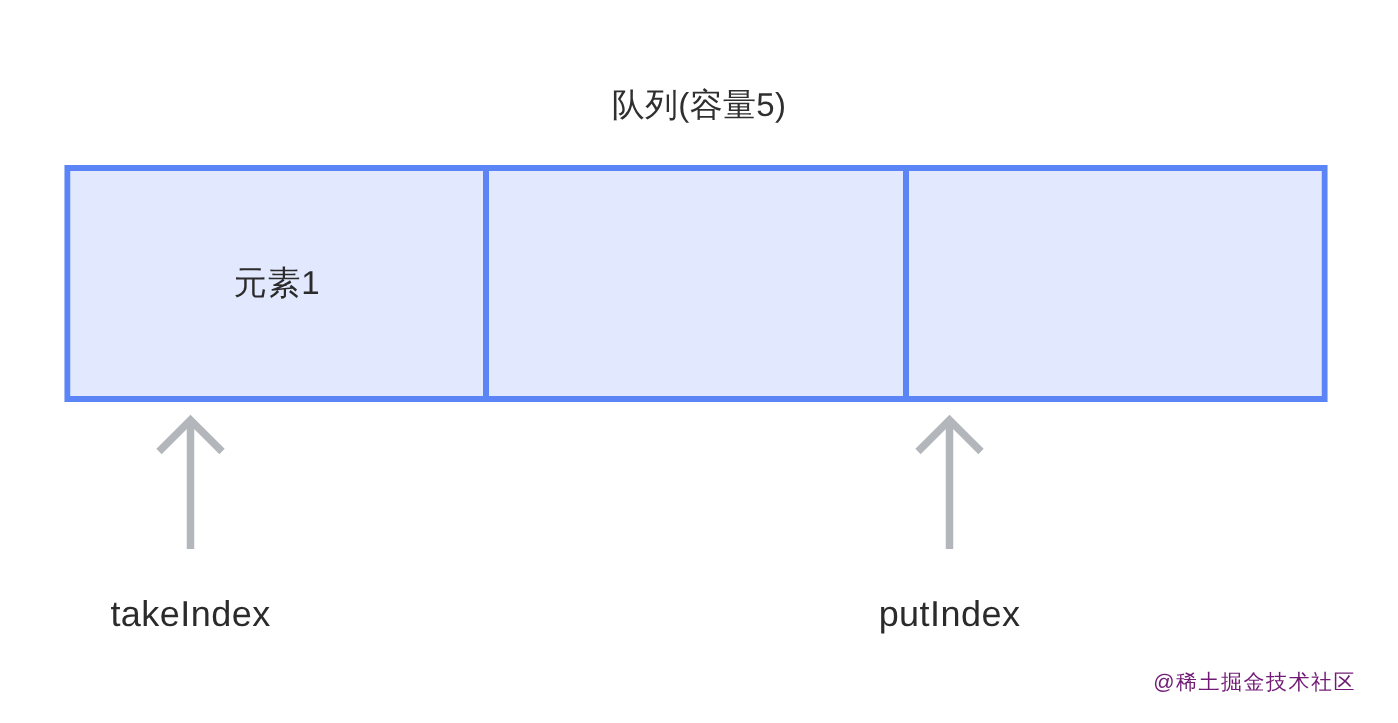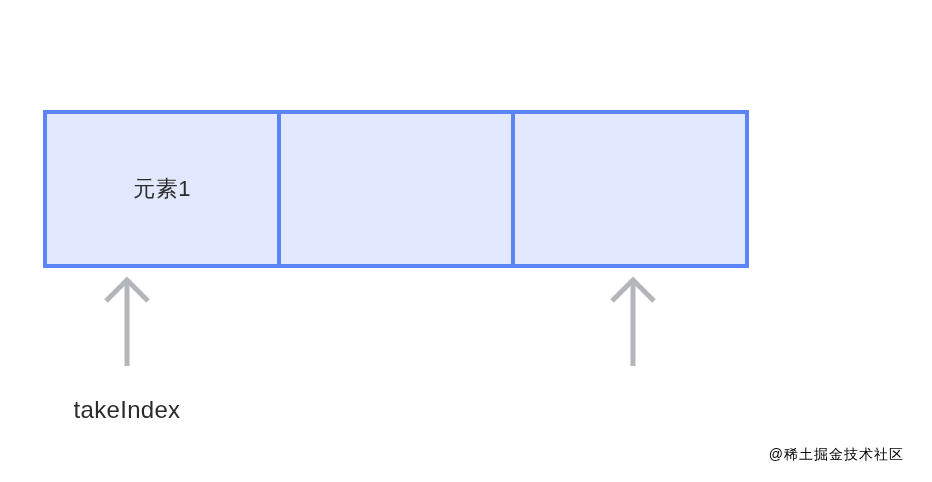--- a/index.html
+++ b/index.html
@@ -35,21 +35,21 @@
     color: #2f2f2f;
     letter-spacing: 0.2px;
     white-space: nowrap;
   }
 
   
   .queue-box {
     position: absolute;
     left: 43px;
     top: 110px;
-    width: 706px;
+    width: 842px;
     height: 158px;
     box-sizing: border-box;
     border: 4px solid #5b85f7;
     background: #e2e8fd;
     display: flex;
     flex-direction: row;
   }
 
   .queue-cell {
     position: relative;
@@ -106,31 +106,32 @@
   #pointer-take  { left: 17px; text-decoration: underline; }
   #pointer-put   { left: 523px; }
 
   
   .watermark {
     position: absolute;
     right: 28px;
     bottom: 18px;
     font-size: 14px;
     line-height: 20px;
-    color: #000000;
+    color: #701a75;
     letter-spacing: 1px;
     white-space: nowrap;
     user-select: none;
   }
 </style>
 </head>
 <body>
 
 <div class="canvas">
 
+  <div class="diagram-title">队列(容量5)</div>
 
   <div class="queue-box">
 
     <div class="queue-cell">
       <span class="cell-label">元素1</span>
     </div>
 
 
 
     <div class="queue-cell">
@@ -157,17 +158,18 @@
 
   <div class="pointer" id="pointer-put">
     <div class="arrow-wrap">
       <svg width="220" height="100" viewBox="0 0 220 100" xmlns="http://www.w3.org/2000/svg">
         <g stroke="#b3b6ba" stroke-width="5" fill="none" stroke-linecap="butt">
           <line x1="110" y1="94" x2="110" y2="10"></line>
           <polyline points="89,29 110,8 131,29" stroke-linejoin="miter"></polyline>
         </g>
       </svg>
     </div>
+    <div class="pointer-label">putIndex</div>
   </div>
 
   <div class="watermark">@稀土掘金技术社区</div>
 
 </div>
 
 </body></html>

